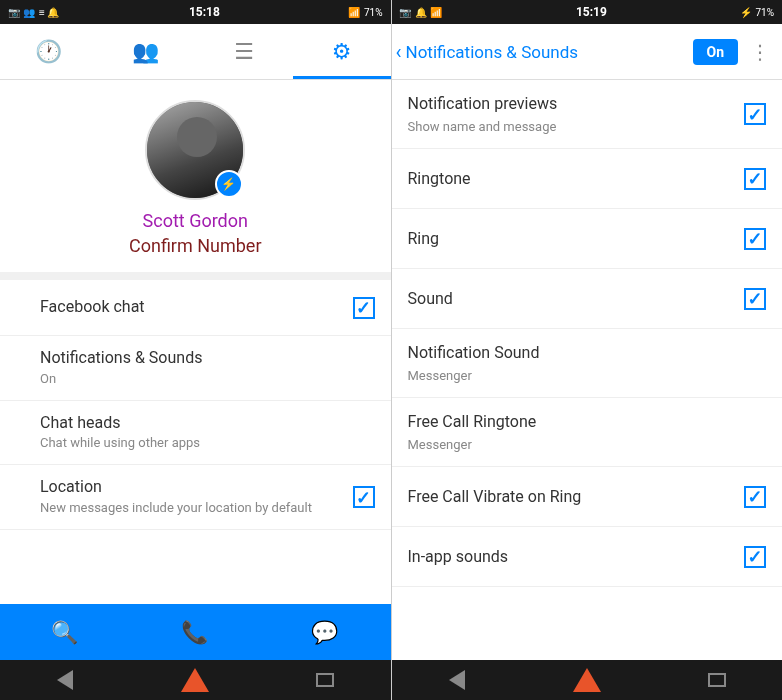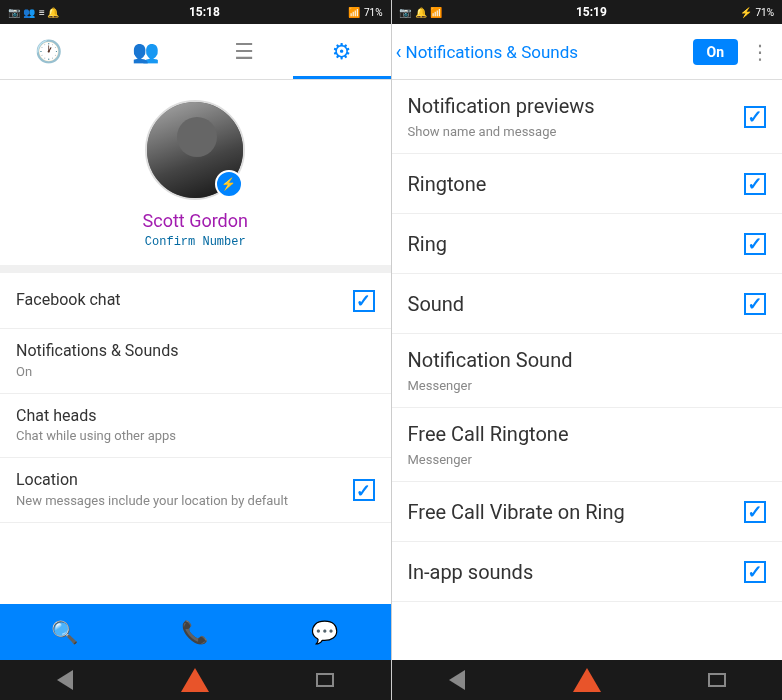--- a/index.html
+++ b/index.html
@@ -126,39 +126,38 @@
       color: #fff;
       font-size: 14px;
     }
     .user-name {
       font-size: 18px;
       font-weight: 400;
       color: #a21caf;
       margin-bottom: 4px;
     }
     .confirm-link {
-      font-size: 12px;
-      color: #0369a1;
+      font-size: 18px;
+      color: #7f1d1d;
       cursor: pointer;
-      font-family: Liberation Mono, monospace;
     }
 
     
     .settings-list {
       background: #fff;
       flex: 1;
     }
     .setting-item {
       display: flex;
       align-items: center;
       padding: 12px 16px;
       border-bottom: 1px solid #eee;
       min-height: 56px;
     }
-    .setting-text { flex: 1; }
+    .setting-text { flex: 1; margin-left: 24px; }
     .setting-title {
       font-size: 16px;
       color: #333;
       line-height: 1.3;
     }
     .setting-subtitle {
       font-size: 13px;
       color: #888;
       margin-top: 2px;
       line-height: 1.3;
@@ -268,21 +267,21 @@
     }
     .notif-item {
       display: flex;
       align-items: center;
       padding: 14px 16px;
       border-bottom: 1px solid #eee;
       min-height: 60px;
     }
     .notif-text { flex: 1; }
     .notif-title {
-      font-size: 20px;
+      font-size: 16px;
       color: #333;
     }
     .notif-subtitle {
       font-size: 13px;
       color: #888;
       margin-top: 6px;
     }
 
     
     .home-triangle {

